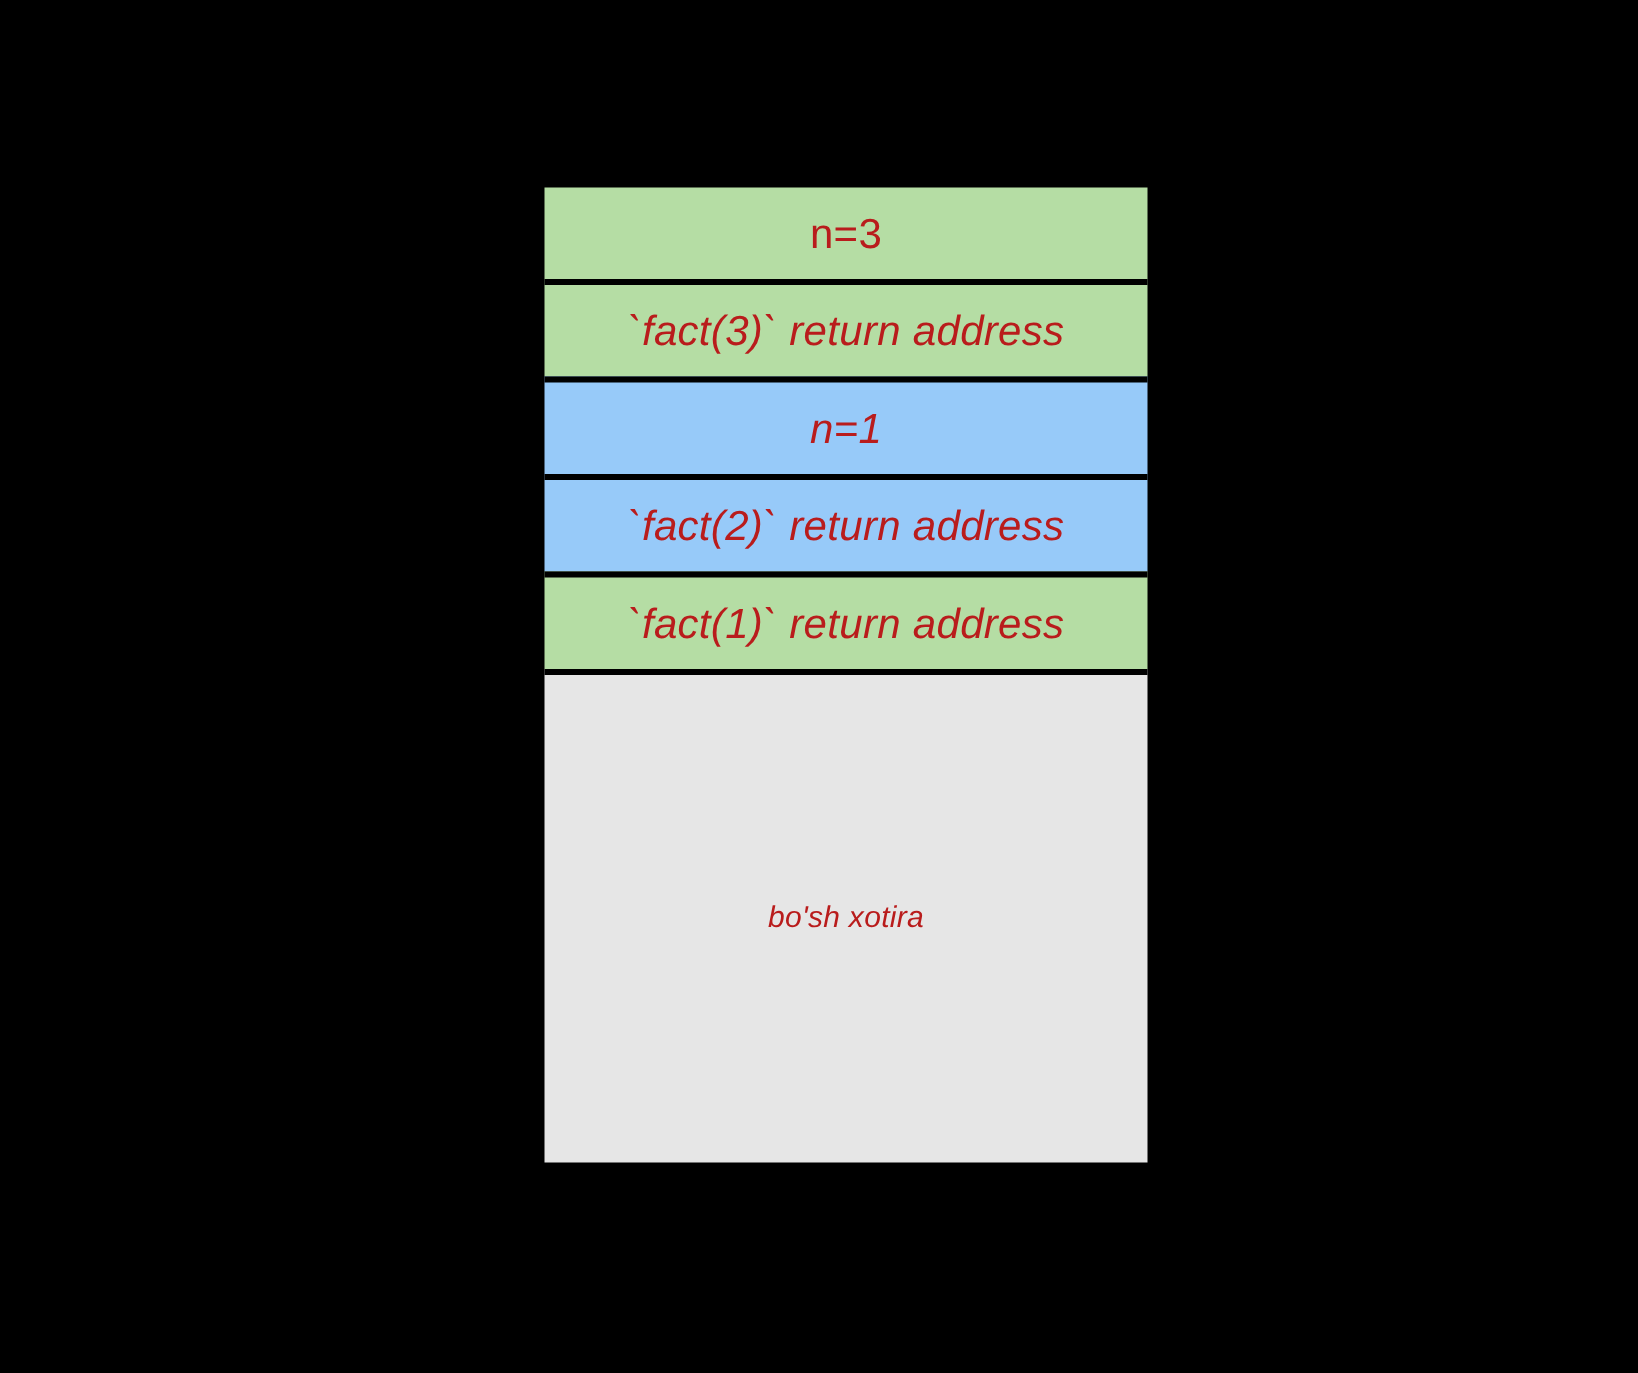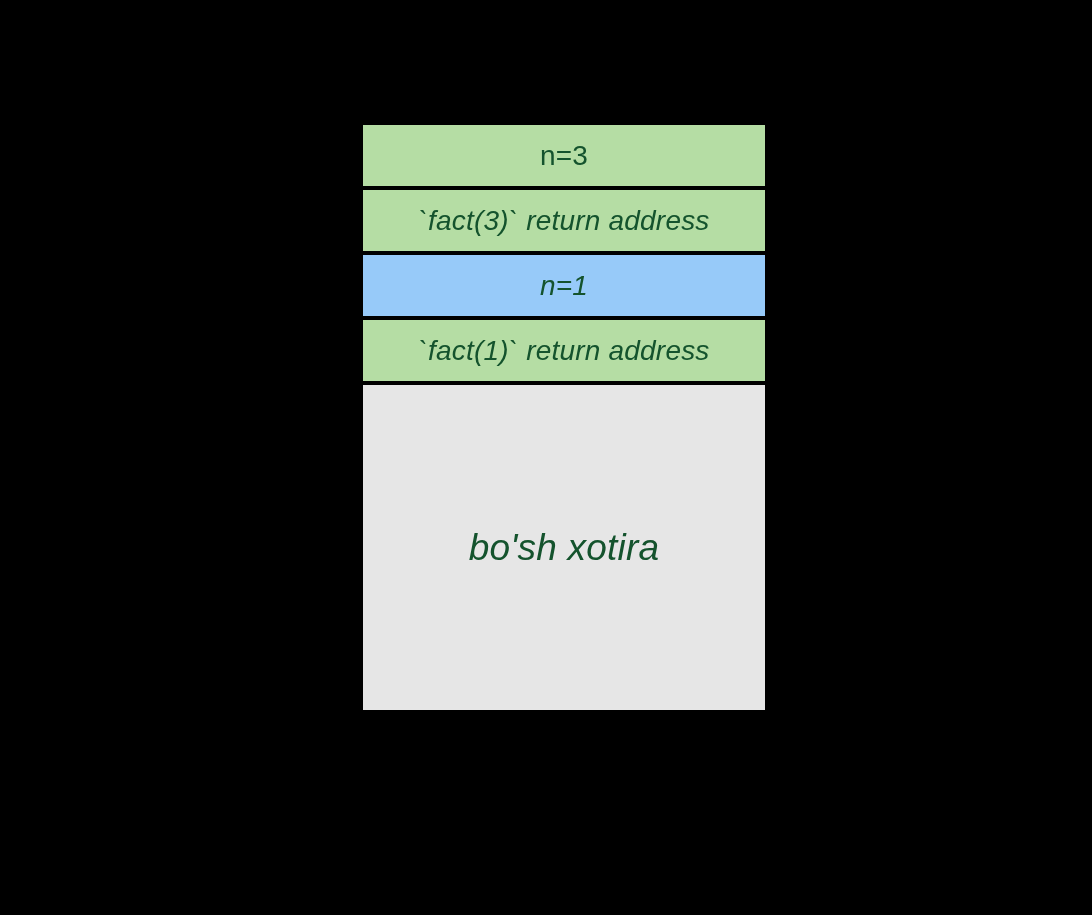--- a/index.html
+++ b/index.html
@@ -22,36 +22,37 @@
     border: 3px solid #000000;
     display: flex;
     flex-direction: column;
   }
   .frame {
     height: 61px;
     display: flex;
     align-items: center;
     justify-content: center;
     font-size: 28px;
-    color: #14532d;
+    color: #b91c1c;
     letter-spacing: 0.2px;
     white-space: nowrap;
   }
   .frame + .frame {
     border-top: 4px solid #000000;
     font-style: italic;
   }
   .frame.free {
     height: 325px;
-    font-size: 37px;
+    font-size: 20px;
     font-style: italic;
   }
 </style>
 </head>
 <body>
 
 <div class="stack">
   <div class="frame" style="background-color: rgb(181, 221, 164);">n=3</div>
   <div class="frame" style="background-color: rgb(181, 221, 164);">`fact(3)` return address</div>
   <div class="frame" style="background-color: rgb(151, 202, 249);">n=1</div>
+  <div class="frame" style="background-color: rgb(151, 202, 249);">`fact(2)` return address</div>
   <div class="frame" style="background-color: rgb(181, 221, 164);">`fact(1)` return address</div>
   <div class="frame free" style="background-color: rgb(230, 230, 230);">bo'sh xotira</div>
 </div>
 
 </body></html>

